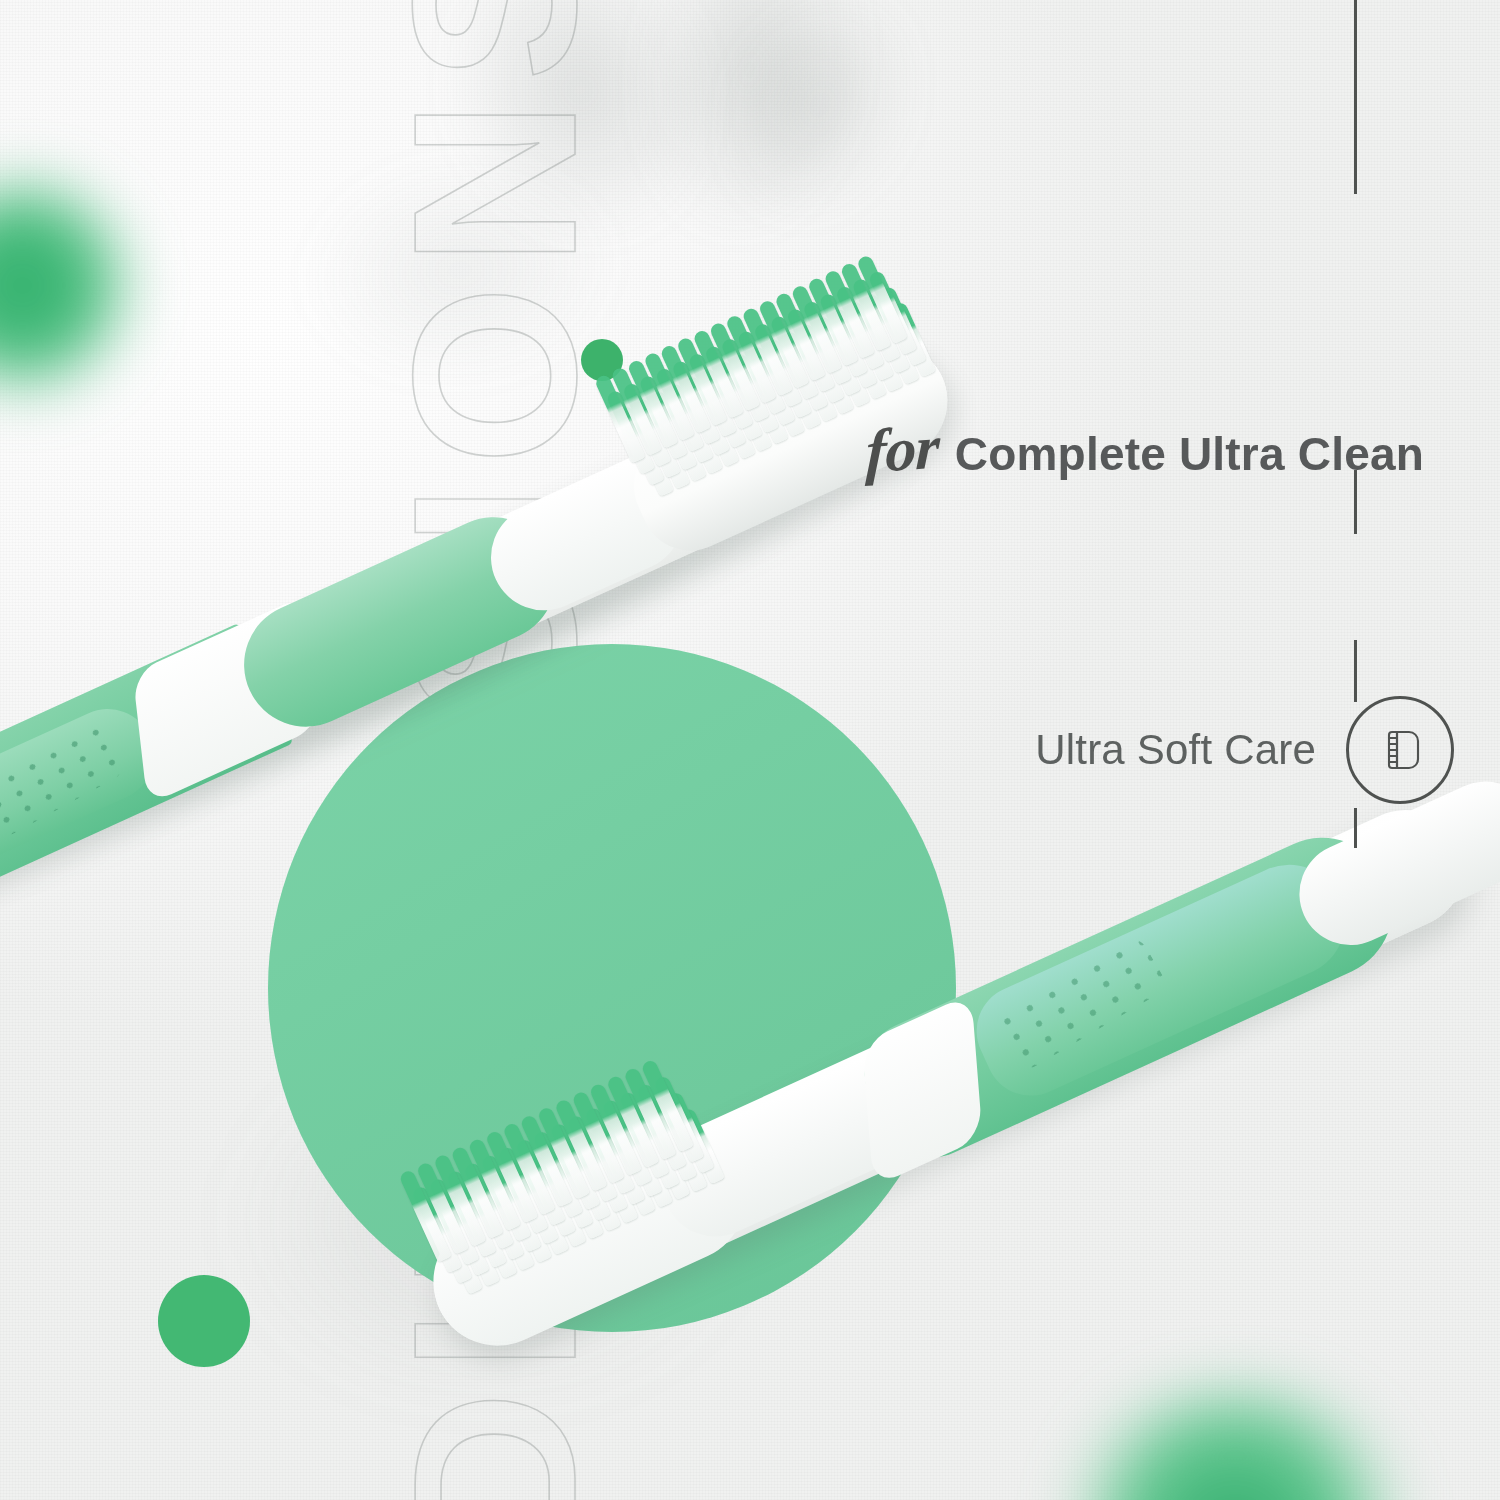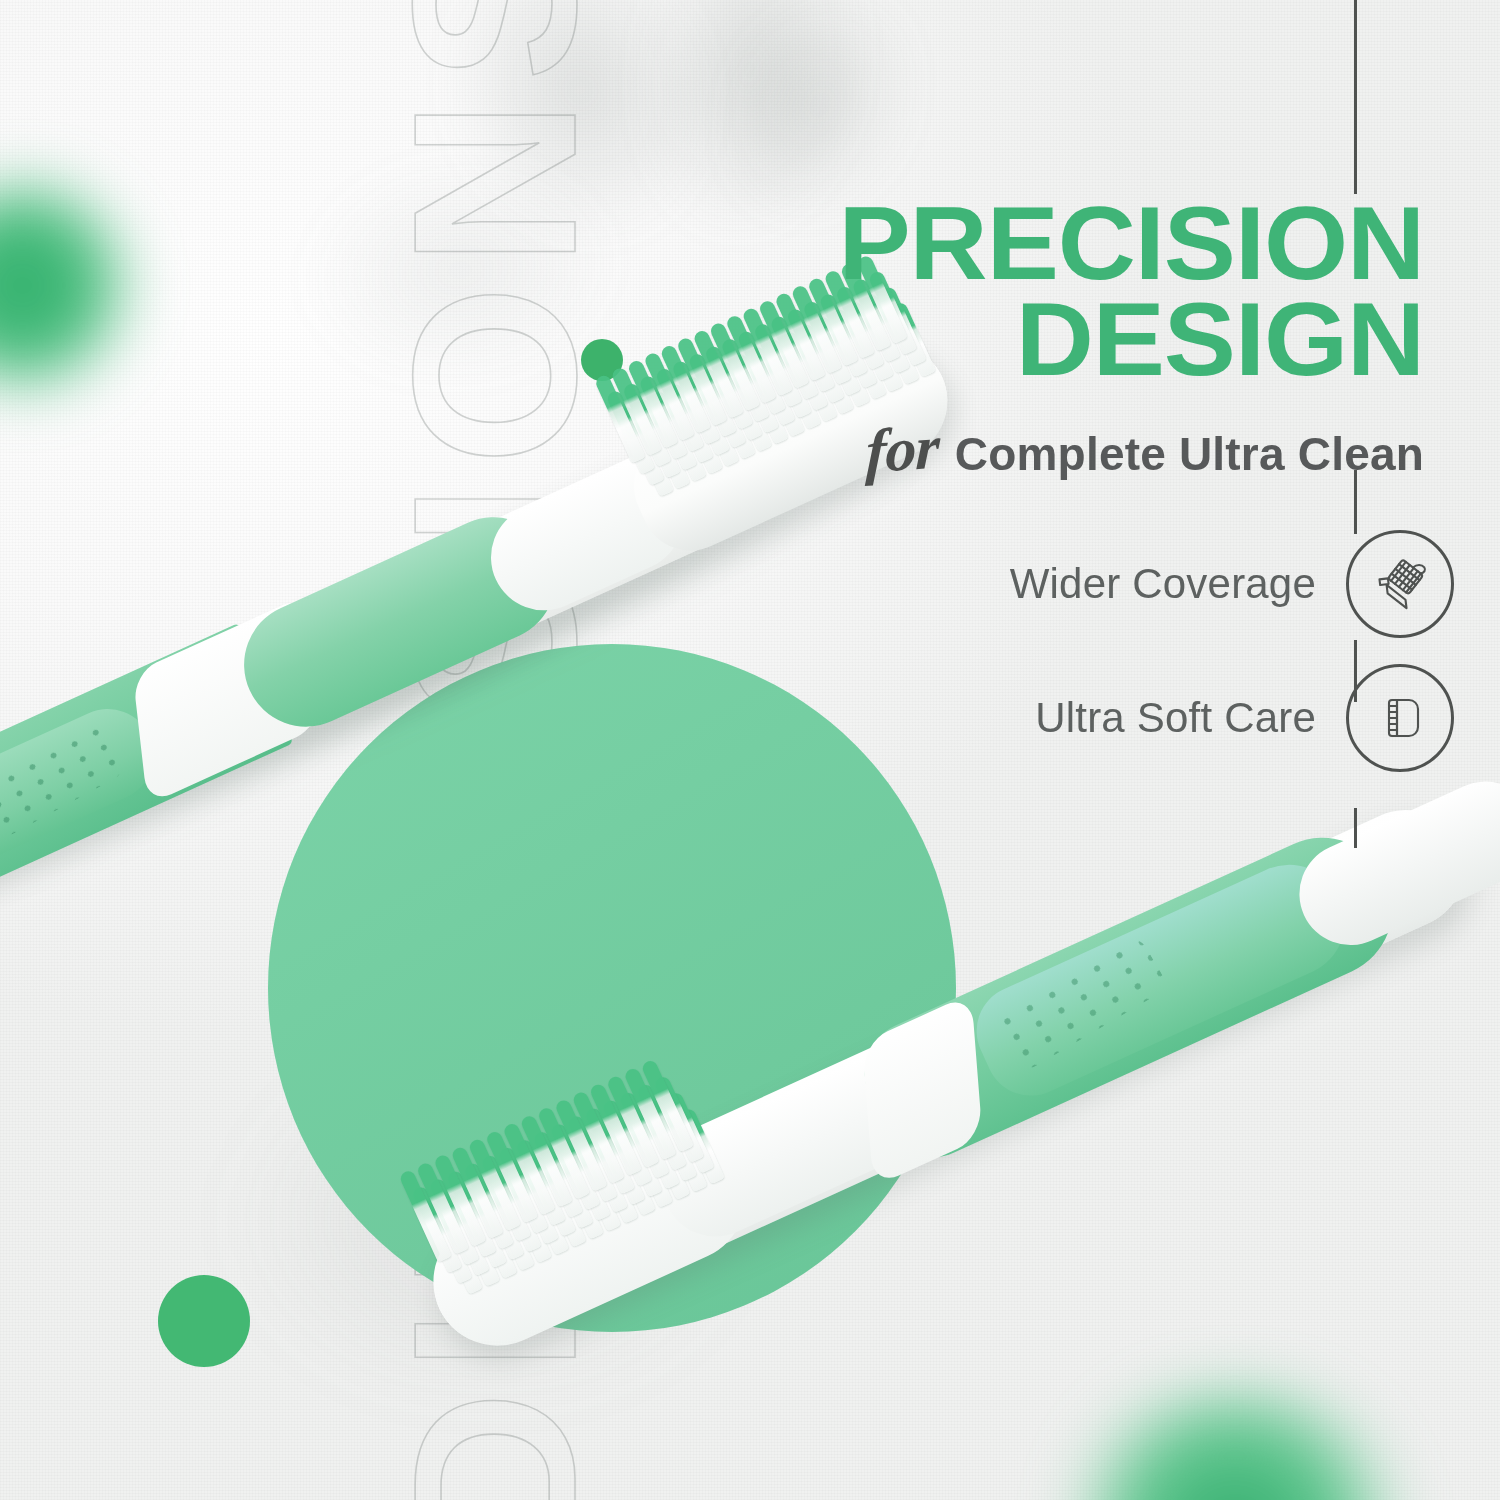--- a/index.html
+++ b/index.html
@@ -134,21 +134,21 @@
 
   
   .vline{position:absolute;left:1354px;width:3px;background:#4f5250;}
   .vline-top{top:0;height:194px;}
   .vline-mid1{top:470px;height:64px;}
   .vline-mid2{top:640px;height:62px;}
   .vline-bot{top:808px;height:40px;}
 
   .feature{position:absolute;display:flex;align-items:center;justify-content:flex-end;gap:30px;right:46px;}
   .feat1{top:530px;}
-  .feat2{top:664px;}
+  .feat2{top:696px;}
   .feat-label{font-family:"Liberation Sans", sans-serif;font-size:42px;color:#5d6160;letter-spacing:.2px;
     white-space:nowrap;}
   .feat-circle{width:108px;height:108px;border-radius:50%;border:3px solid #4f5250;
     display:flex;align-items:center;justify-content:center;box-sizing:border-box;flex:0 0 auto;}
 </style>
 </head>
 <body>
 
 <div id="stage">
 
@@ -319,50 +319,31 @@
           <i class="bristle" style="left: 204px; top: 90px; height: 78px; z-index: 1; opacity: 0.98;"></i>
           <i class="bristle" style="left: 223px; top: 90px; height: 78px; z-index: 1; opacity: 0.98;"></i>
           <i class="bristle" style="left: 242px; top: 90px; height: 78px; z-index: 1; opacity: 0.98;"></i>
           <i class="bristle" style="left: 261px; top: 90px; height: 78px; z-index: 1; opacity: 0.98;"></i>
           <i class="bristle" style="left: 280px; top: 90px; height: 78px; z-index: 1; opacity: 0.98;"></i>
           <i class="bristle" style="left: 299px; top: 90px; height: 78px; z-index: 1; opacity: 0.98;"></i>
         </div>
     </div>
   </div>
 
-  <div class="headline">
-    <span class="hl-line">PRECISION</span>
-    <span class="hl-line">DESIGN</span>
-  </div>
 
   <div class="subline">
     <span class="sub-for">for</span>
     <span class="sub-rest">Complete Ultra Clean</span>
   </div>
 
   <div class="vline vline-top"></div>
   <div class="vline vline-mid1"></div>
   <div class="vline vline-mid2"></div>
   <div class="vline vline-bot"></div>
 
-  <div class="feature feat1">
-    <span class="feat-label">Wider Coverage</span>
-    <span class="feat-circle">
-      <svg width="70" height="70" viewBox="0 0 70 70" fill="none" stroke="#4f5250" stroke-width="2.1" stroke-linecap="round" stroke-linejoin="round">
-        <g transform="rotate(38 35 35)">
-          <rect x="22" y="14" width="26" height="24" rx="3"></rect>
-          <path d="M22 20h26M22 26h26M22 32h26"></path>
-          <path d="M26 14v24M31 14v24M36 14v24M41 14v24M45 14v24"></path>
-          <path d="M22 38l-6 6 4 4 6-6z"></path>
-          <path d="M25 44h24l6 6H31z"></path>
-          <path d="M35 14c1-5 5-8 9-7 3 1 3 4 1 7"></path>
-        </g>
-      </svg>
-    </span>
-  </div>
 
   <div class="feature feat2">
     <span class="feat-label">Ultra Soft Care</span>
     <span class="feat-circle">
       <svg width="70" height="70" viewBox="0 0 70 70" fill="none" stroke="#4f5250" stroke-width="2.1" stroke-linecap="round" stroke-linejoin="round">
         <path d="M32 17h12c5 0 9 4 9 9v18c0 5-4 9-9 9H32z"></path>
         <path d="M32 17h-5c-2 0-3 1-3 3v30c0 2 1 3 3 3h5z"></path>
         <path d="M24 23h8M24 29h8M24 35h8M24 41h8M24 47h8"></path>
       </svg>
     </span>

